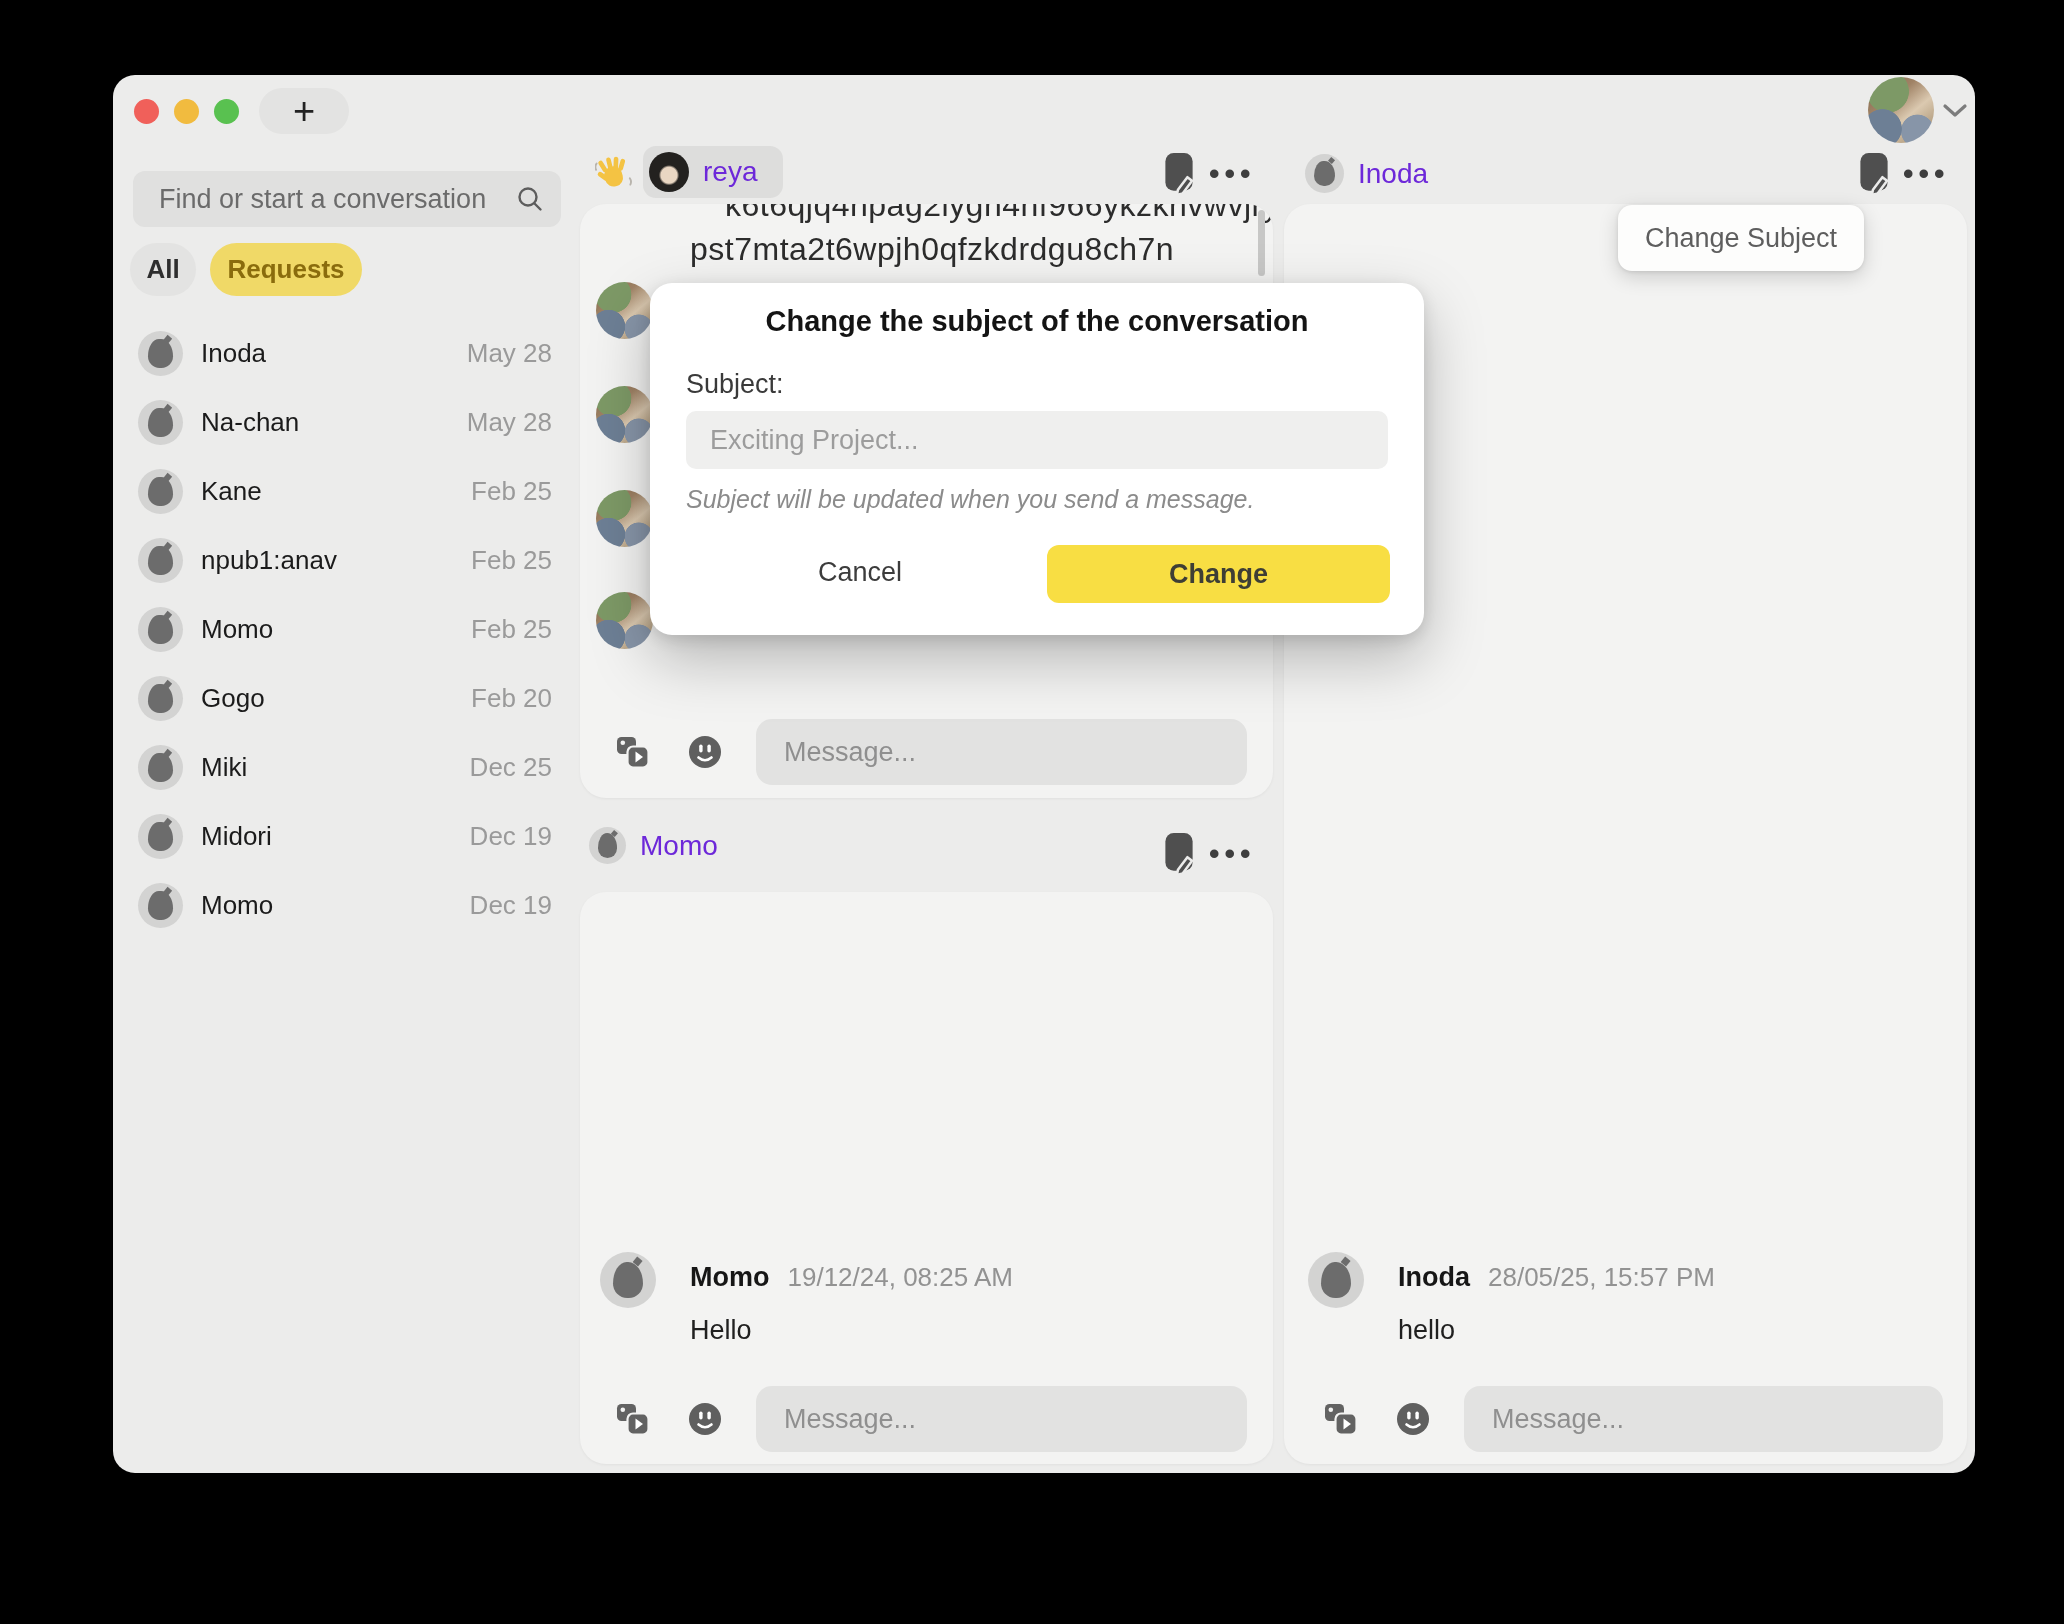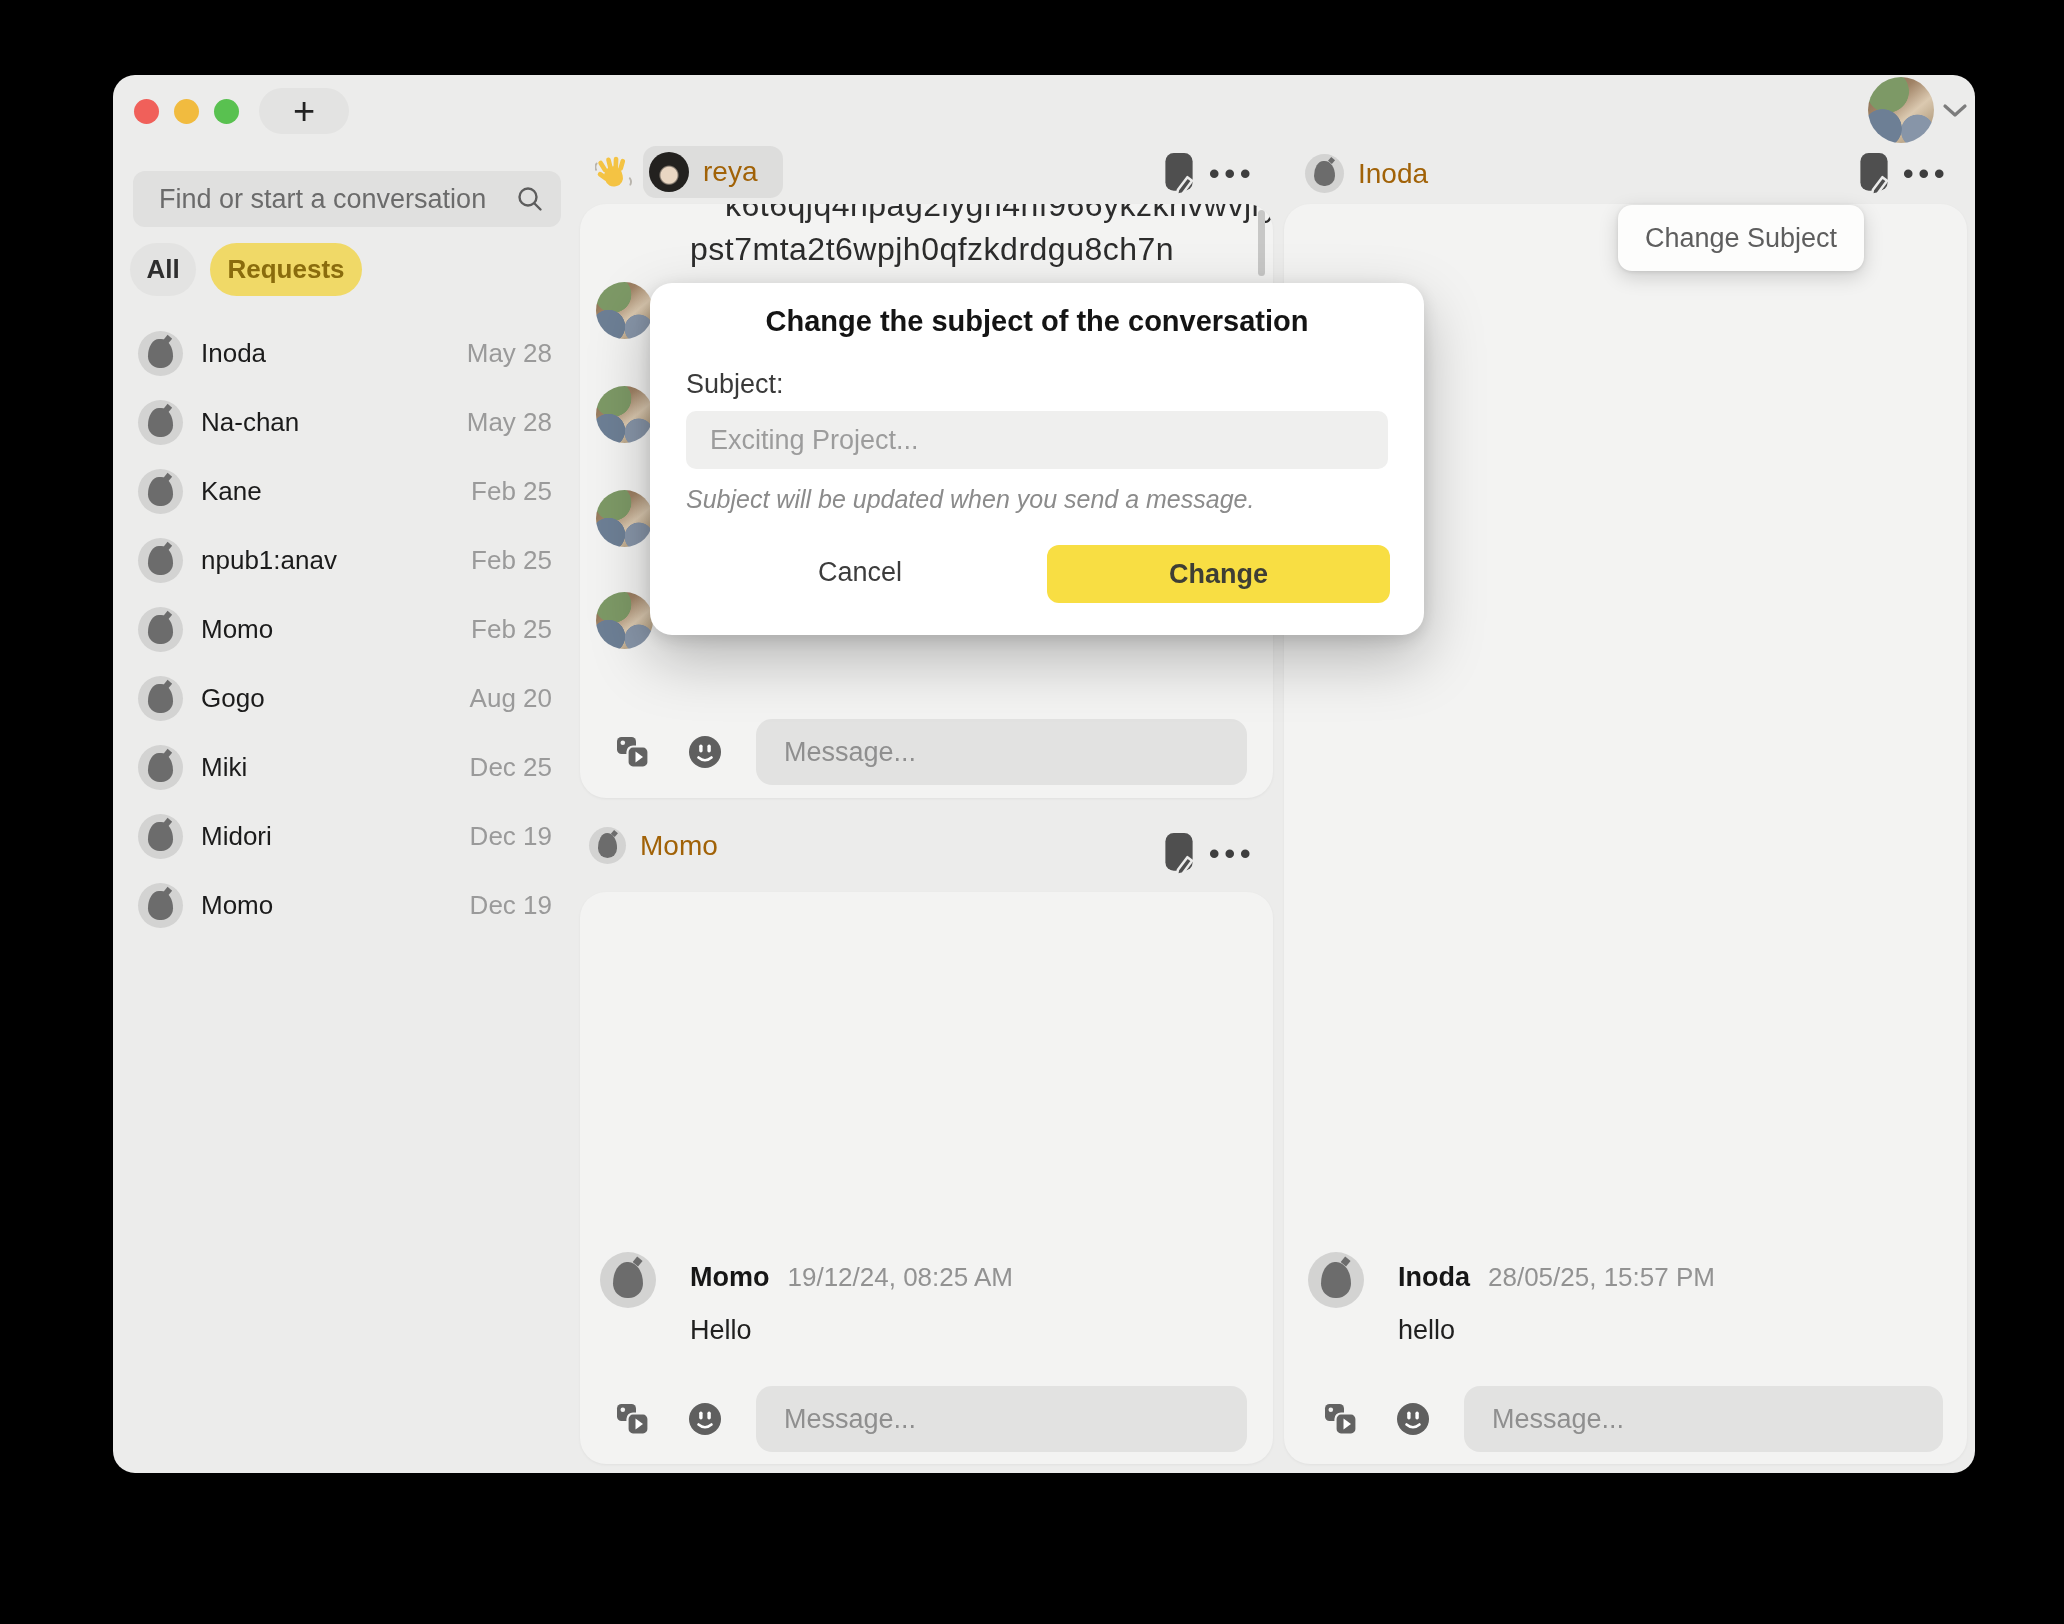--- a/index.html
+++ b/index.html
@@ -63,21 +63,21 @@
   .conv-row .avatar { width:45px; height:45px; margin-left:4px; }
   .conv-name { margin-left:18px; font-size:26px; font-weight:500; color:#1b1b1b; }
   .conv-date { position:absolute; right:8px; font-size:26px; color:#9a9a9a; }
   
   .wave { position:absolute; left:482px; top:80px; }
   .peer-pill {
     position:absolute; left:530px; top:71px; height:52px; border-radius:13px; background:#dddddc;
     display:flex; align-items:center; padding:0 26px 0 6px; gap:14px;
   }
   .peer-pill .avatar { width:40px; height:40px; }
-  .hdr-name { font-size:28px; font-weight:500; color:#a16207; }
+  .hdr-name { font-size:28px; font-weight:500; color:#6d28d9; }
   .hdr-plain { position:absolute; display:flex; align-items:center; gap:14px; }
   .hdr-plain .avatar { width:38px; height:38px; }
   .icon-btn { position:absolute; cursor:default; display:flex; align-items:center; justify-content:center; }
   .ellipsis { font-size:30px; letter-spacing:5px; color:#3e3e3e; font-weight:700; line-height:1; }
   
   .card {
     position:absolute; background:#f3f3f2; border-radius:26px; overflow:hidden;
     box-shadow:0 1px 3px rgba(0,0,0,.05);
   }
   .card-reya { left:467px; top:129px; width:693px; height:594px; }
@@ -221,21 +221,21 @@
 
         <div class="conv-row">
           <span class="avatar avatar-blob"></span>
           <span class="conv-name">Momo</span>
           <span class="conv-date">Feb 25</span>
         </div>
 
         <div class="conv-row">
           <span class="avatar avatar-blob"></span>
           <span class="conv-name">Gogo</span>
-          <span class="conv-date">Aug 20</span>
+          <span class="conv-date">Feb 20</span>
         </div>
 
         <div class="conv-row">
           <span class="avatar avatar-blob"></span>
           <span class="conv-name">Miki</span>
           <span class="conv-date">Dec 25</span>
         </div>
 
         <div class="conv-row">
           <span class="avatar avatar-blob"></span>

